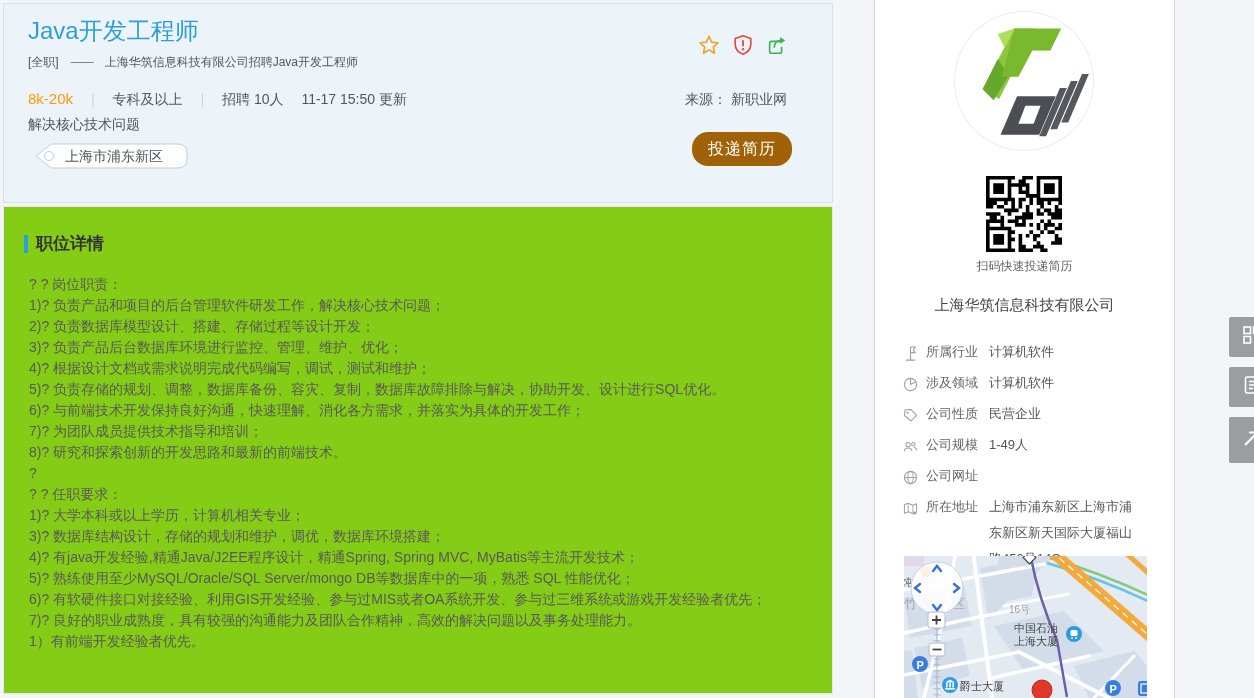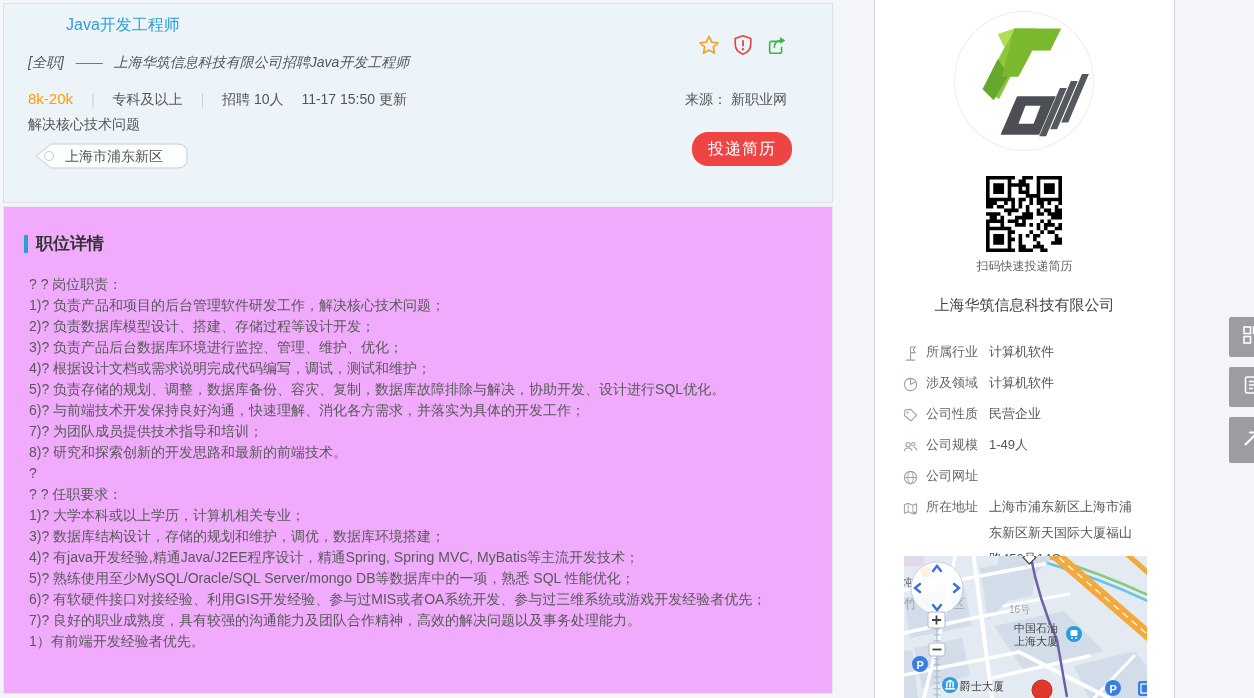--- a/index.html
+++ b/index.html
@@ -11,44 +11,44 @@
     font-family:"Liberation Sans","DejaVu Sans",sans-serif;
     color:#555;
   }
   .abs { position:absolute; }
 
   
   .header-card{
     left:3px; top:3px; width:830px; height:200px;
     background:#edf4f9; border:1px solid #d9e0e7;
   }
-  .job-title{ left:24px; top:11px; font-size:16px; color:#2c9fd9;margin-left:38px; }
-  .job-subtitle{ left:24px; top:50px; font-size:14px; color:#555;font-style:italic; }
+  .job-title{ left:24px; top:11px; font-size:24px; color:#2c9fd9; }
+  .job-subtitle{ left:24px; top:50px; font-size:12px; color:#555; }
   .job-subtitle .dash{ color:#777; margin:0 12px; letter-spacing:-1px; }
   .meta-row{ left:24px; top:86px; font-size:14px; color:#555; }
   .meta-row .salary{ color:#ff9b00; font-size:15px; }
   .meta-row .sep{ color:#c3cbd3; margin:0 9px; }
   .meta-row .upd{ margin-left:14px; }
   .major-row{ left:24px; top:112px; font-size:14px; color:#555; }
   .loc-tag{ left:30px; top:139px; }
   .head-icons{ left:694px; top:30px; display:flex; gap:12px; }
   .head-icons > span{ width:22px; height:22px; display:inline-block; cursor:pointer; }
   .source-row{ left:681px; top:87px; font-size:14px; color:#555; }
   .apply-btn{
     left:688px; top:128px; width:100px; height:34px;
-    background:#ef4444; color:#fff; font-size:16px;
+    background:#a16207; color:#fff; font-size:16px;
     border:none; border-radius:16px; cursor:pointer;
     display:flex; align-items:center; justify-content:center;
     letter-spacing:1px;
   }
 
   
   .detail-card{
     left:3px; top:206px; width:830px; height:488px;
-    background:#f0abfc; border:1px solid #e5e7ea;
+    background:#84cc16; border:1px solid #e5e7ea;
   }
   .section-head{ margin:25px 0 0 20px; display:flex; align-items:center; }
   .section-bar{ width:4px; height:18px; background:#2c9fd9; margin-right:8px; }
   .section-title{ font-size:17px; font-weight:bold; color:#333; }
   .job-lines{ margin:19px 0 0 25px; font-size:14px; color:#595959; line-height:21px; }
 
   
   .sidebar-card{
     left:874px; top:0; width:301px; height:698px;
     background:#fff; border-left:1px solid #d3d6da; border-right:1px solid #d3d6da;

